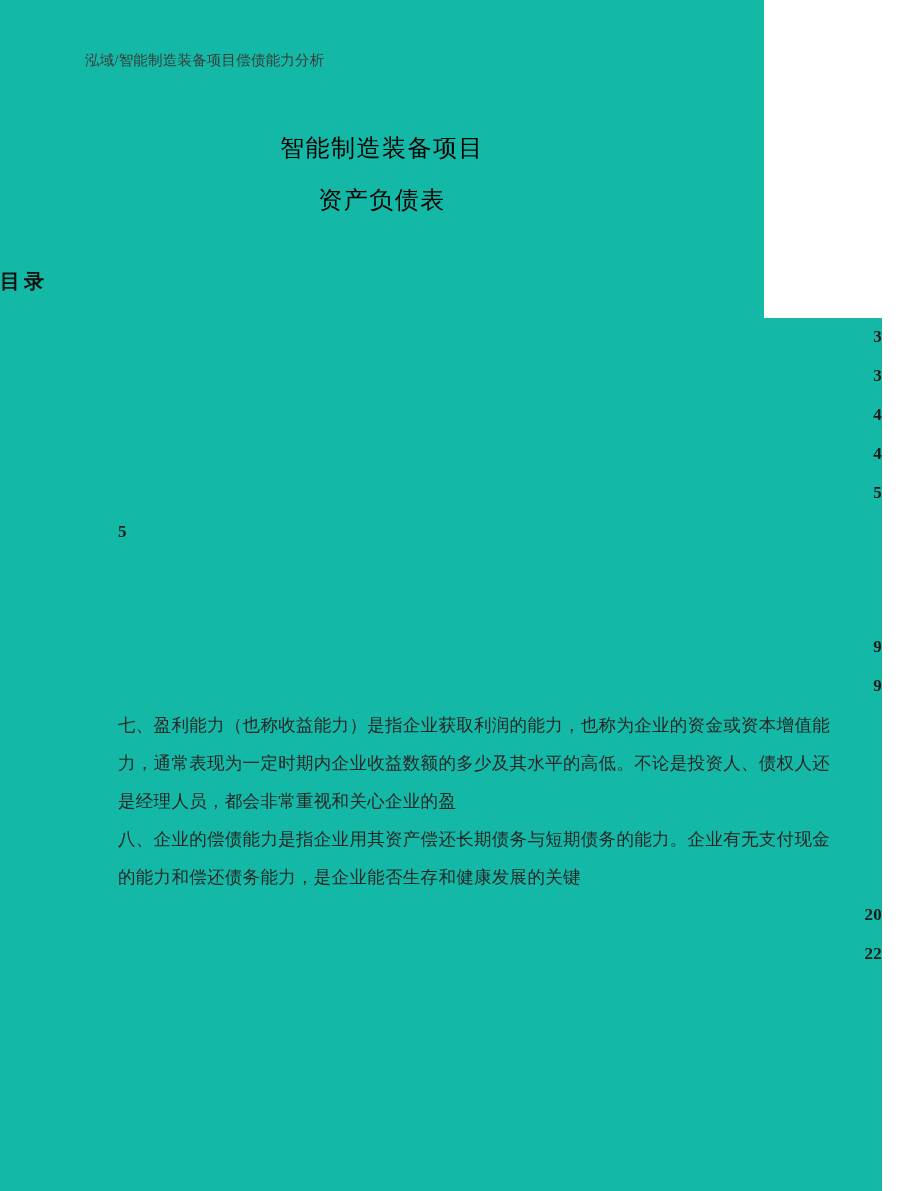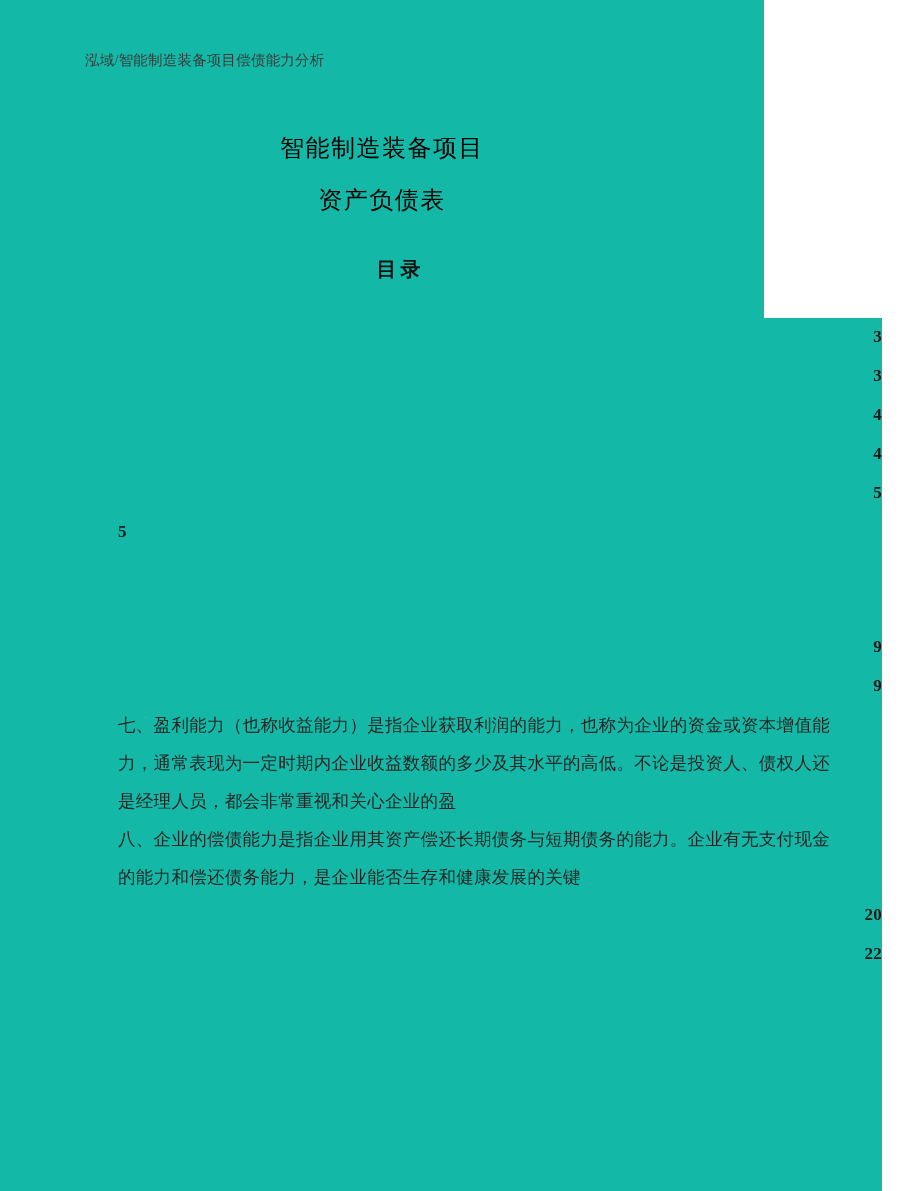--- a/index.html
+++ b/index.html
@@ -51,28 +51,27 @@
     line-height: 52px;
     letter-spacing: 1.5px;
     color: #000000;
   }
 
   
   .toc-heading {
     position: absolute;
     left: 0;
     right: 0;
-    top: 256px;
-    text-align: center;
+    top: 268px;
+    text-align: left;
     font-family: "DejaVu Sans", "Liberation Sans", sans-serif;
     font-weight: bold;
     font-size: 20px;
     letter-spacing: 4px;
     color: #111111;
-    padding-left: 37px;
   }
 
   
   .toc {
     position: absolute;
     left: 118px;
     top: 318px;
     width: 712px;
   }
 

